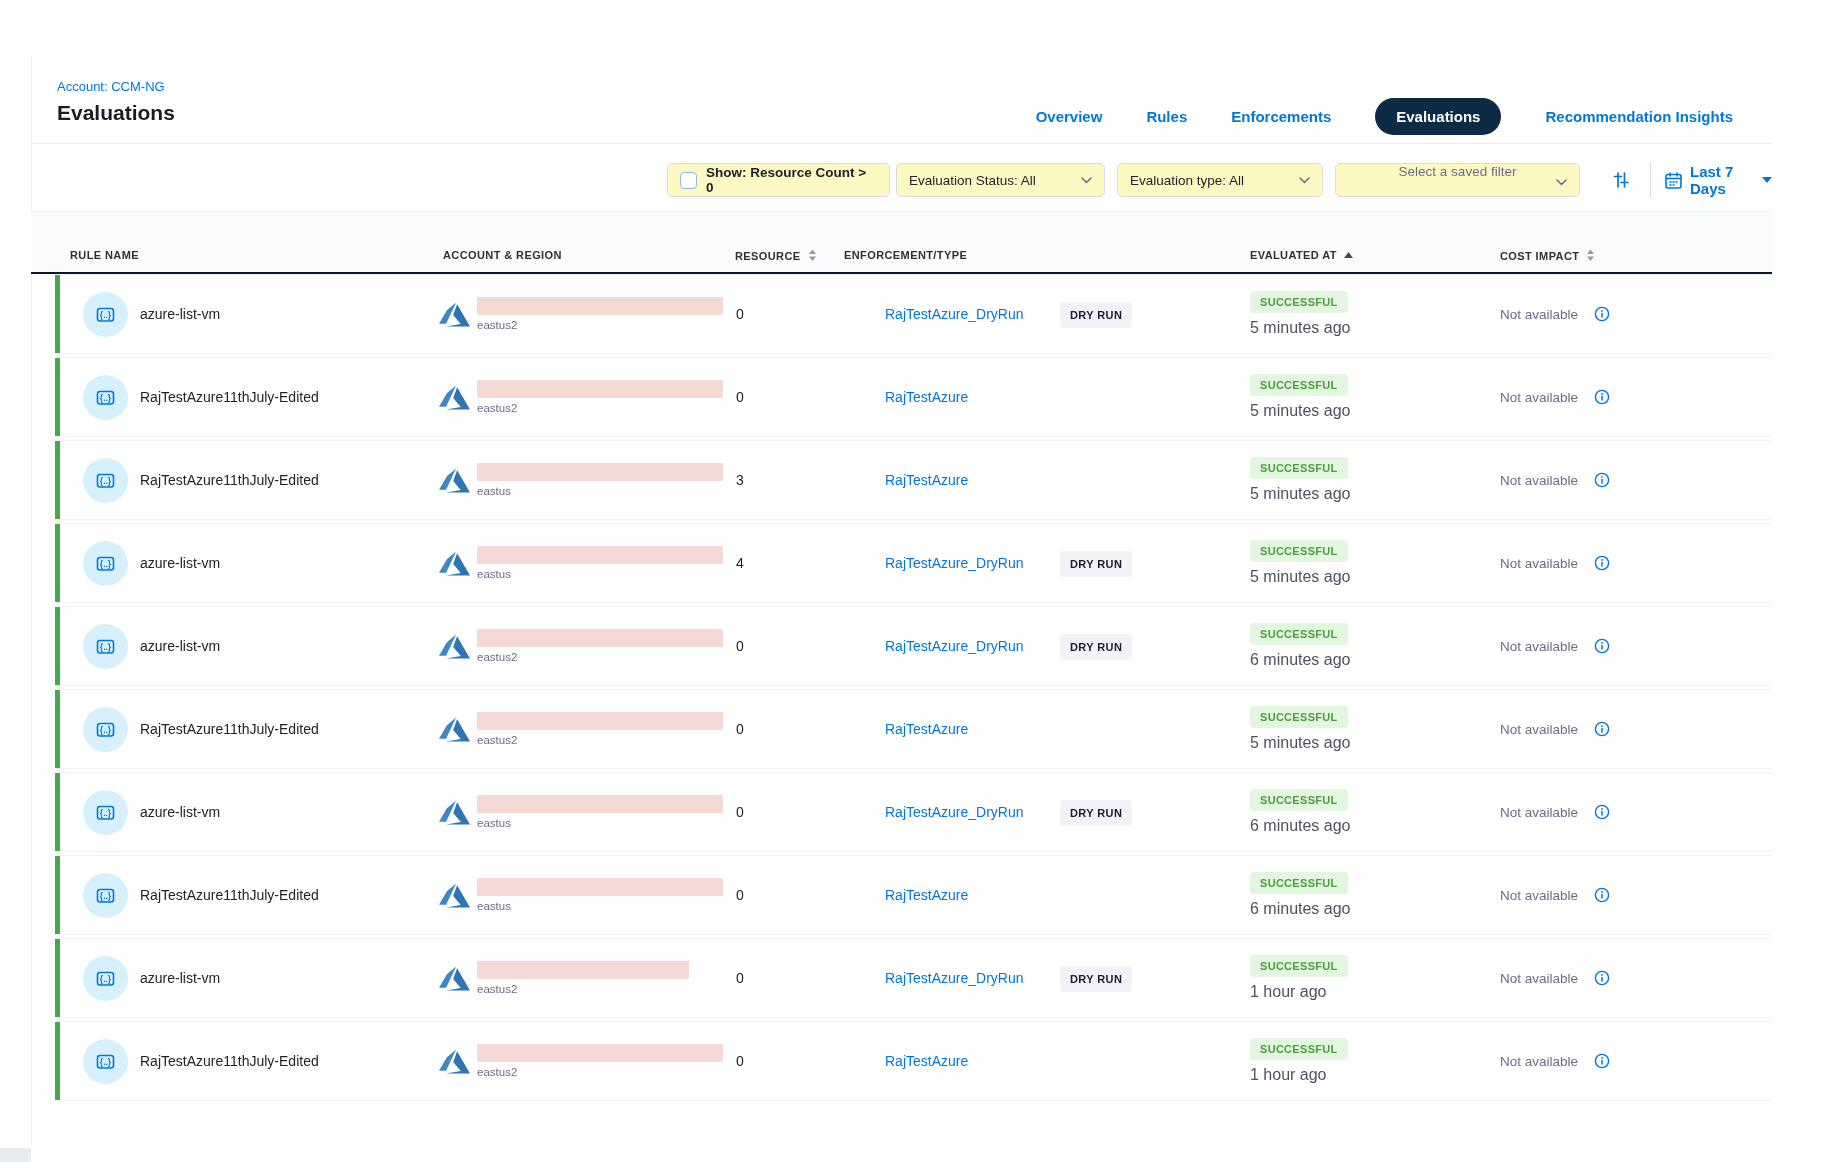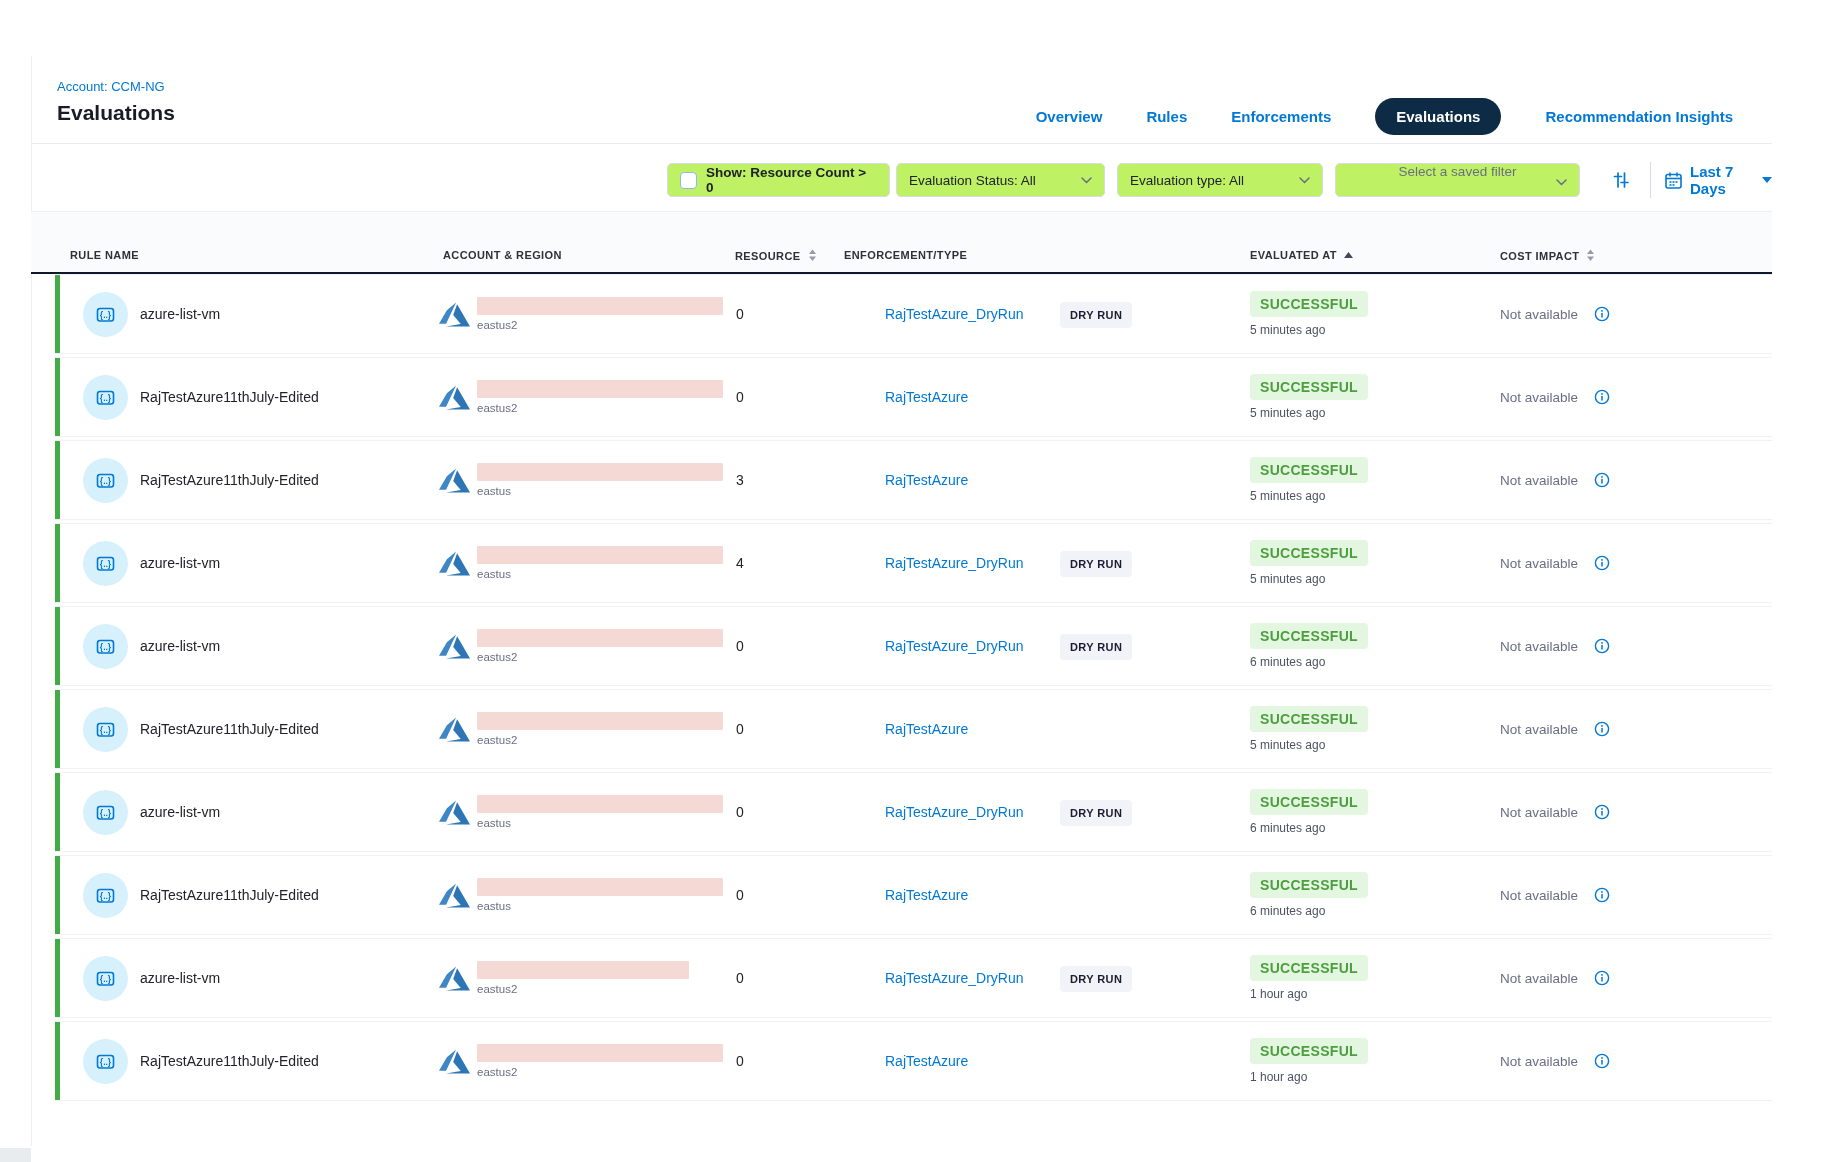--- a/index.html
+++ b/index.html
@@ -11,21 +11,21 @@
 
   
   .breadcrumb { position:absolute; left:57px; top:79px; font-size:13px; color:#0278D5; cursor:pointer; }
   .page-title { position:absolute; left:57px; top:101px; font-size:21px; font-weight:700; color:#1b1b28; }
   .nav { position:absolute; top:96px; right:39px; height:40px; display:flex; align-items:center; gap:44px; }
   .nav a { font-size:15px; font-weight:600; color:#0278D5; text-decoration:none; white-space:nowrap; cursor:pointer; }
   .nav .pill { background:#0D2B45; color:#fff; padding:10px 21px; border-radius:20px; }
   .header-divider { position:absolute; left:31px; top:143px; width:1789px; height:1px; background:#e9ebf0; }
 
   
-  .fbox { position:absolute; top:163px; height:34px; background:#bef264; border:1px solid #d9dae5;
+  .fbox { position:absolute; top:163px; height:34px; background:#fef9c3; border:1px solid #d9dae5;
     border-radius:5px; display:flex; align-items:center; padding:0 12px; font-size:13.5px; color:#22222a; cursor:pointer; }
   .fbox .chev { margin-left:auto; display:flex; }
   .checkbox-group { left:667px; width:223px; gap:9px; font-weight:600; }
   .checkbox { width:17px; height:17px; border:1.5px solid #8fb9ea; border-radius:4px; background:#fff; flex:0 0 auto; }
   .dd-status { left:896px; width:209px; }
   .dd-type { left:1117px; width:206px; }
   .dd-saved { left:1335px; width:245px; color:#6b6d85;flex-direction:column; }
   .icon-btn { position:absolute; left:1603px; top:163px; width:36px; height:34px; display:flex;
     align-items:center; justify-content:center; cursor:pointer; border-radius:4px; }
   .fdivider { position:absolute; left:1650px; top:162px; width:1px; height:36px; background:#d9dae5; }
@@ -51,23 +51,23 @@
   .rule-name { left:85px; font-size:14px; font-weight:500; color:#22222a; }
   .account { left:384px; gap:7px; }
   .redact-stack { display:flex; flex-direction:column; }
   .redact-bar { height:18px; background:#f5d9d4; border-radius:1px; }
   .region { margin-top:4px; font-size:11.5px; color:#6b6d85; }
   .resource { left:681px; font-size:14px; color:#22222a; }
   .enforcement { left:830px; font-size:14px; font-weight:500; color:#0278D5; }
   .type-badge { left:1005px; top:27px; bottom:auto; height:26px; background:#f2f2f9; border-radius:4px;
     padding:0 10px; font-size:11px; font-weight:700; letter-spacing:.4px; color:#1c1c30; }
   .eval { left:1195px; flex-direction:column; align-items:flex-start; justify-content:center; }
-  .status-badge { background:#e3f6e0; color:#4d9e3f; font-size:14px; font-weight:700; letter-spacing:.3px;
+  .status-badge { background:#e3f6e0; color:#4d9e3f; font-size:11px; font-weight:700; letter-spacing:.3px;
     padding:5px 10px; border-radius:4px; }
-  .eval-time { margin-top:6px; font-size:12px; color:#4f5162; }
+  .eval-time { margin-top:6px; font-size:16px; color:#4f5162; }
   .cost { left:1445px; gap:16px; font-size:13.5px; color:#6b6d85; }
   svg { display:block; }
 </style>
 </head>
 <body>
 
 <div class="screen">
   <div class="left-rule"></div>
   <div class="corner-patch"></div>
 

